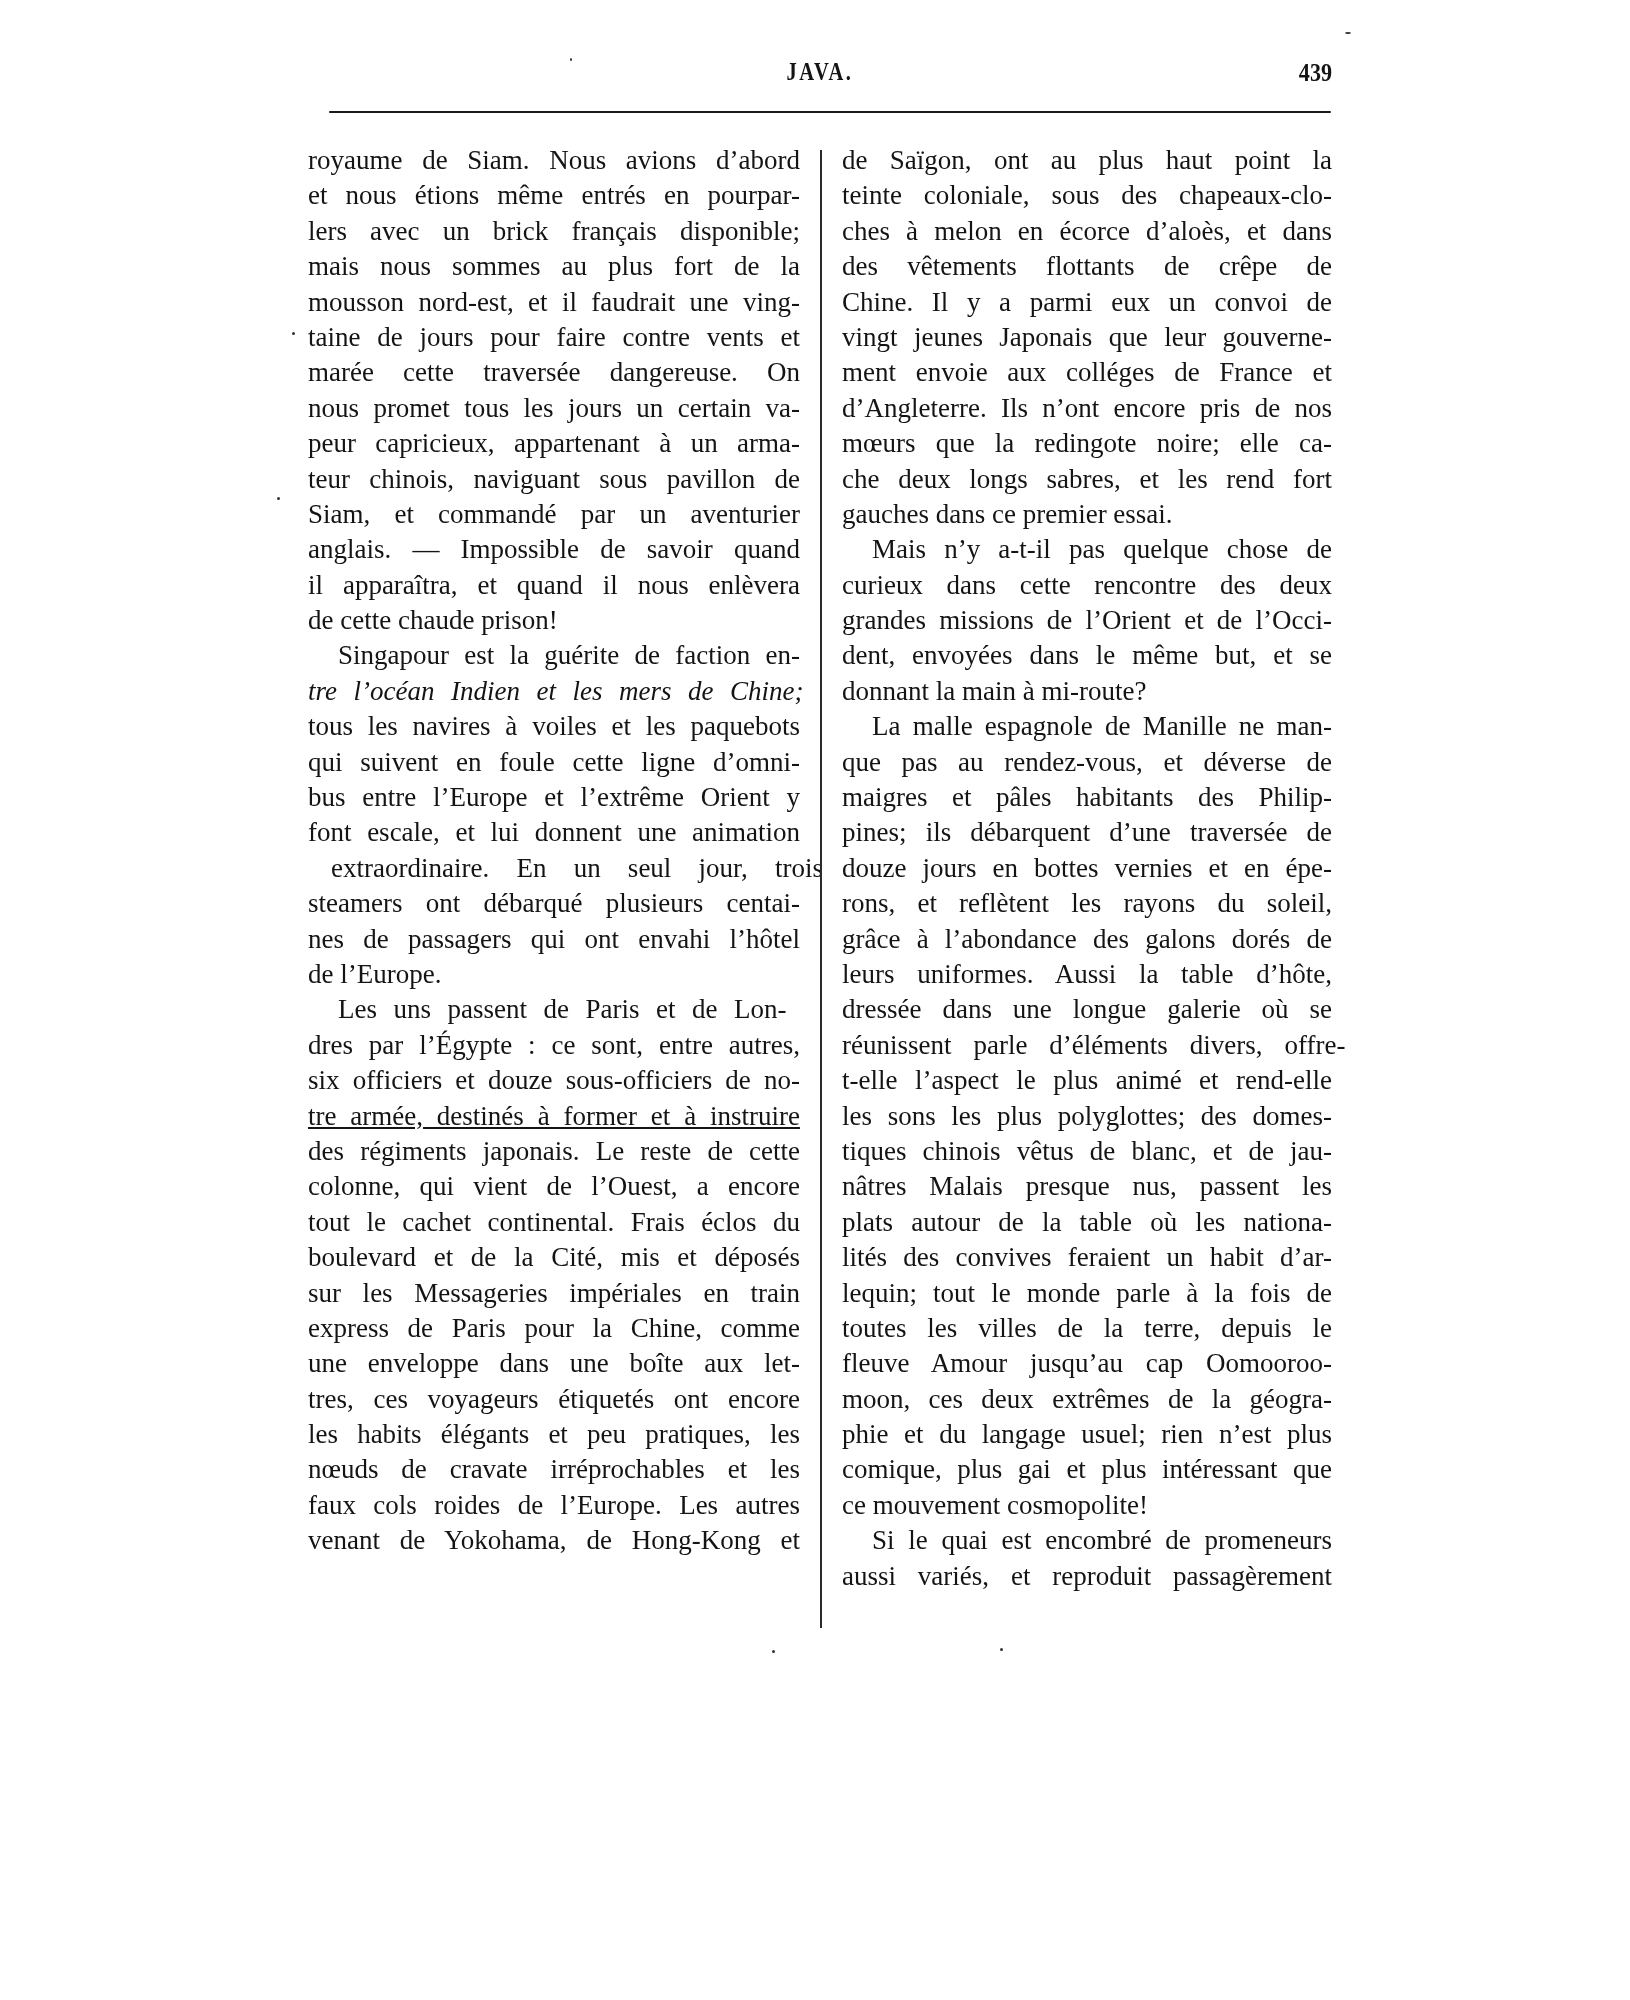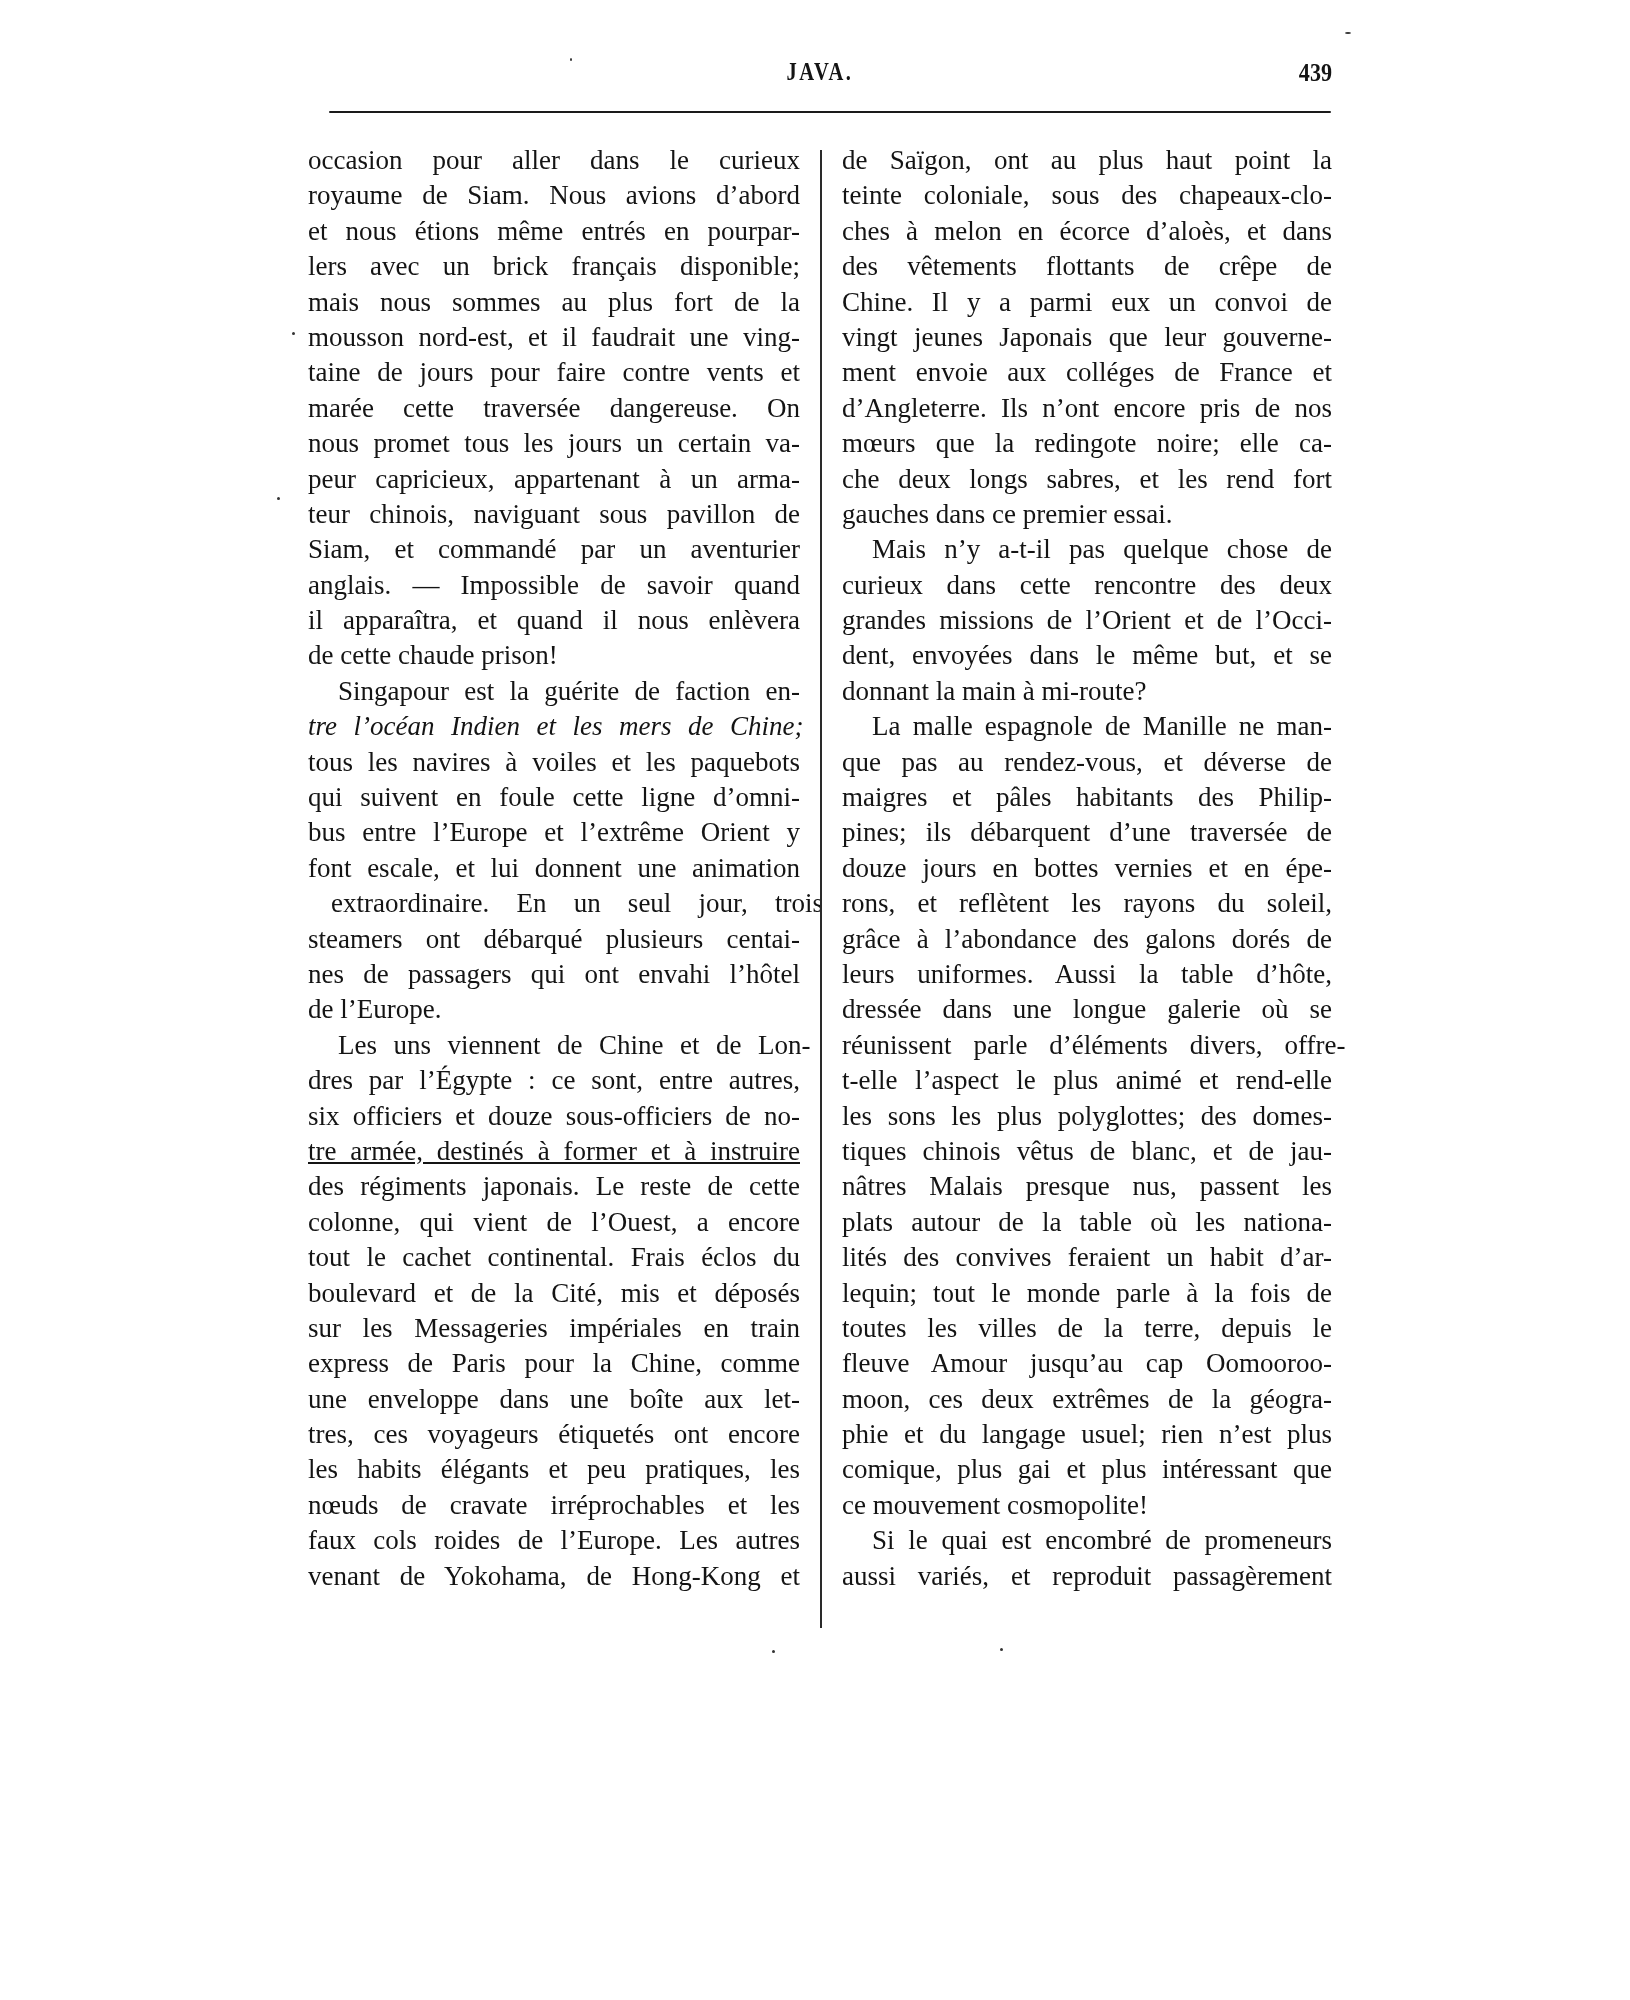--- a/index.html
+++ b/index.html
@@ -19,21 +19,20 @@
 </style>
 </head>
 <body>
 
 <div class="page">
   <div class="running-head">JAVA.</div>
   <div class="page-number">439</div>
   <div class="head-rule"></div>
 
   <div class="column col-left" id="col-left">
-      <span class="line" style="white-space: nowrap; overflow: visible; text-align-last: left; word-spacing: 23.2781px;">occasion pour aller dans le curieux</span>
       <span class="line" style="white-space: nowrap; overflow: visible; text-align-last: left; word-spacing: 12.9156px;">royaume de Siam. Nous avions d’abord</span>
       <span class="line" style="white-space: nowrap; overflow: visible; text-align-last: left; word-spacing: 11.362px;">et nous étions même entrés en pourpar-</span>
       <span class="line" style="white-space: nowrap; overflow: visible; text-align-last: left; word-spacing: 16.3781px;">lers avec un brick français disponible;</span>
       <span class="line" style="white-space: nowrap; overflow: visible; text-align-last: left; word-spacing: 14.2567px;">mais nous sommes au plus fort de la</span>
       <span class="line" style="white-space: nowrap; overflow: visible; text-align-last: left; word-spacing: 7.63802px;">mousson nord-est, et il faudrait une ving-</span>
       <span class="line" style="white-space: nowrap; overflow: visible; text-align-last: left; word-spacing: 9.98661px;">taine de jours pour faire contre vents et</span>
       <span class="line" style="white-space: nowrap; overflow: visible; text-align-last: left; word-spacing: 22.3711px;">marée cette traversée dangereuse. On</span>
       <span class="line" style="white-space: nowrap; overflow: visible; text-align-last: left; word-spacing: 7.6183px;">nous promet tous les jours un certain va-</span>
       <span class="line" style="white-space: nowrap; overflow: visible; text-align-last: left; word-spacing: 12.6438px;">peur capricieux, appartenant à un arma-</span>
       <span class="line" style="white-space: nowrap; overflow: visible; text-align-last: left; word-spacing: 12.6125px;">teur chinois, naviguant sous pavillon de</span>
@@ -44,21 +43,21 @@
       <span class="line indent" style="white-space: nowrap; overflow: visible; text-align-last: left; word-spacing: 8.52344px;">Singapour est la guérite de faction en-</span>
       <span class="line" style="white-space: nowrap; overflow: visible; text-align-last: left; word-spacing: 9.77232px; font-style: italic;">tre l’océan Indien et les mers de Chine;</span>
       <span class="line" style="white-space: nowrap; overflow: visible; text-align-last: left; word-spacing: 8.04911px;">tous les navires à voiles et les paquebots</span>
       <span class="line" style="white-space: nowrap; overflow: visible; text-align-last: left; word-spacing: 11.0182px;">qui suivent en foule cette ligne d’omni-</span>
       <span class="line" style="white-space: nowrap; overflow: visible; text-align-last: left; word-spacing: 10.026px;">bus entre l’Europe et l’extrême Orient y</span>
       <span class="line" style="white-space: nowrap; overflow: visible; text-align-last: left; word-spacing: 8.89583px;">font escale, et lui donnent une animation</span>
       <span class="line" style="white-space: nowrap; overflow: visible; text-align-last: left; word-spacing: 20.4875px; margin-left: 23px;">extraordinaire. En un seul jour, trois</span>
       <span class="line" style="white-space: nowrap; overflow: visible; text-align-last: left; word-spacing: 16.5391px;">steamers ont débarqué plusieurs centai-</span>
       <span class="line" style="white-space: nowrap; overflow: visible; text-align-last: left; word-spacing: 12.5156px;">nes de passagers qui ont envahi l’hôtel</span>
       <span class="line last" style="white-space: nowrap; overflow: visible;">de l’Europe.</span>
-      <span class="line indent" style="white-space: nowrap; overflow: visible; text-align-last: left; word-spacing: 9.76339px;">Les uns viennent de Chine et de Lon-</span>
+      <span class="line indent" style="white-space: nowrap; overflow: visible; text-align-last: left; word-spacing: 9.76339px;">Les uns passent de Paris et de Lon-</span>
       <span class="line" style="white-space: nowrap; overflow: visible; text-align-last: left; word-spacing: 9.12946px;">dres par l’Égypte : ce sont, entre autres,</span>
       <span class="line" style="white-space: nowrap; overflow: visible; text-align-last: left; word-spacing: 6.4375px;">six officiers et douze sous-officiers de no-</span>
       <span class="line" style="white-space: nowrap; overflow: visible; text-align-last: left; word-spacing: 7.10045px; text-decoration: underline;">tre armée, destinés à former et à instruire</span>
       <span class="line" style="white-space: nowrap; overflow: visible; text-align-last: left; word-spacing: 9.40365px;">des régiments japonais. Le reste de cette</span>
       <span class="line" style="white-space: nowrap; overflow: visible; text-align-last: left; word-spacing: 12.5234px;">colonne, qui vient de l’Ouest, a encore</span>
       <span class="line" style="white-space: nowrap; overflow: visible; text-align-last: left; word-spacing: 9.64844px;">tout le cachet continental. Frais éclos du</span>
       <span class="line" style="white-space: nowrap; overflow: visible; text-align-last: left; word-spacing: 10.9442px;">boulevard et de la Cité, mis et déposés</span>
       <span class="line" style="white-space: nowrap; overflow: visible; text-align-last: left; word-spacing: 14.875px;">sur les Messageries impériales en train</span>
       <span class="line" style="white-space: nowrap; overflow: visible; text-align-last: left; word-spacing: 11.8906px;">express de Paris pour la Chine, comme</span>
       <span class="line" style="white-space: nowrap; overflow: visible; text-align-last: left; word-spacing: 14.0208px;">une enveloppe dans une boîte aux let-</span>

